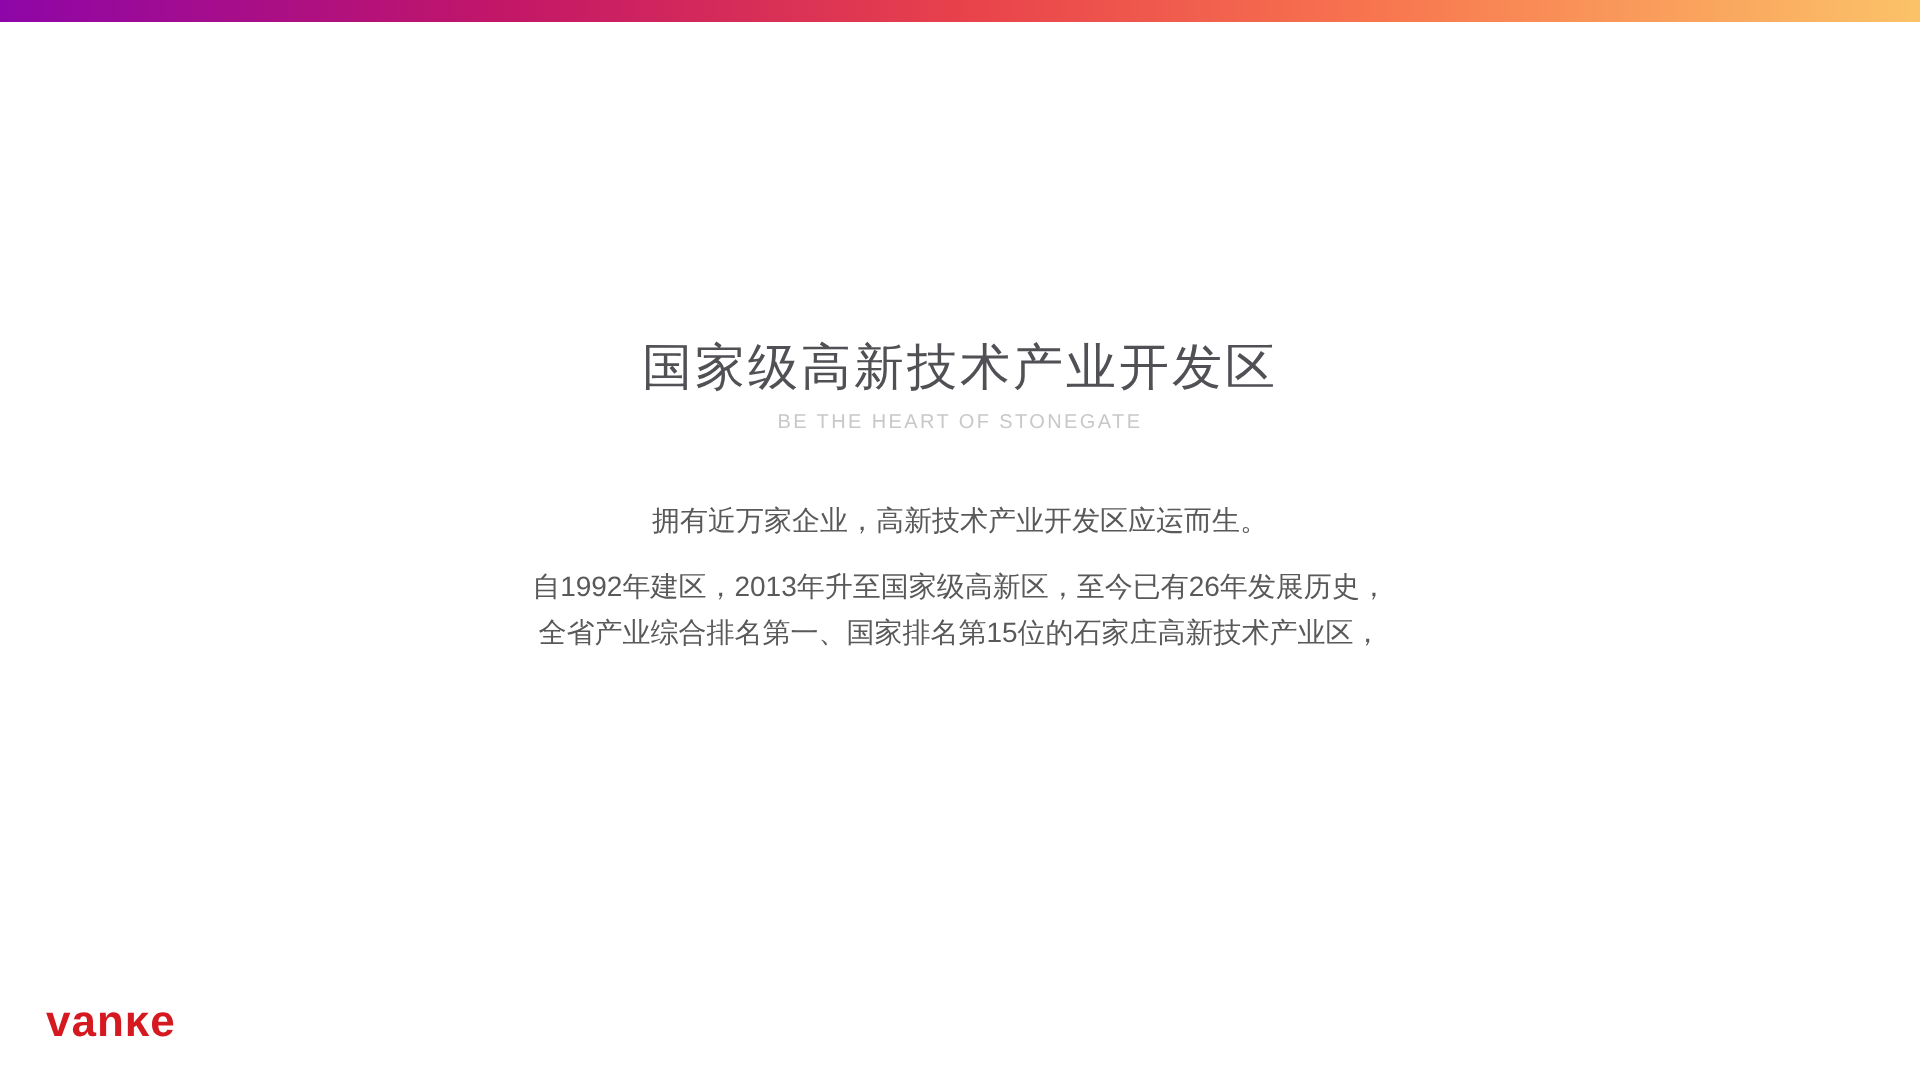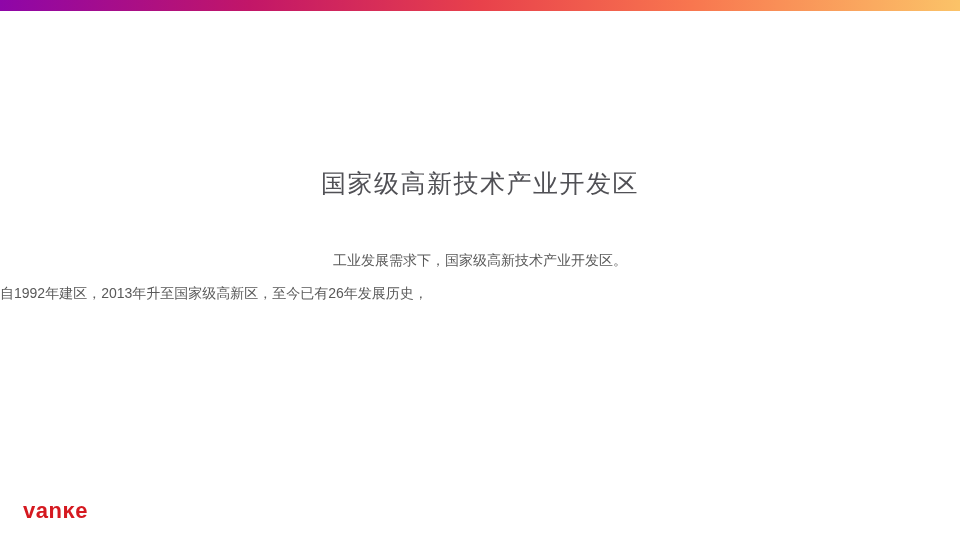--- a/index.html
+++ b/index.html
@@ -56,20 +56,21 @@
     text-align: center;
     font-size: 14px;
     line-height: 19px;
     color: #595959;
   }
   .paragraph {
     position: absolute;
     top: 282px;
     left: 0;
     width: 100%;
+    text-align: center;
     font-size: 14px;
     line-height: 22.5px;
     color: #595959;
   }
   .logo {
     position: absolute;
     left: 23px;
     top: 498px;
     font-size: 22px;
     font-weight: bold;
@@ -78,21 +79,23 @@
   }
 </style>
 </head>
 <body>
 
 <div class="slide">
   <div class="top-bar" style="background: linear-gradient(90deg, rgb(142, 6, 168) 0%, rgb(194, 22, 104) 26%, rgb(232, 65, 75) 50%, rgb(248, 118, 79) 72%, rgb(251, 195, 104) 100%);"></div>
 
   <h1 class="title">国家级高新技术产业开发区</h1>
 
+  <div class="subtitle">BE THE HEART OF STONEGATE</div>
 
-  <p class="intro">工业发展需求下，国家级高新技术产业开发区。</p>
+  <p class="intro">拥有近万家企业，高新技术产业开发区应运而生。</p>
 
   <div class="paragraph">
     <div class="line">自1992年建区，2013年升至国家级高新区，至今已有26年发展历史，</div>
+    <div class="line">全省产业综合排名第一、国家排名第15位的石家庄高新技术产业区，</div>
   </div>
 
   <div class="logo" style="color: rgb(213, 25, 32);">vanĸe</div>
 </div>
 
 </body></html>

